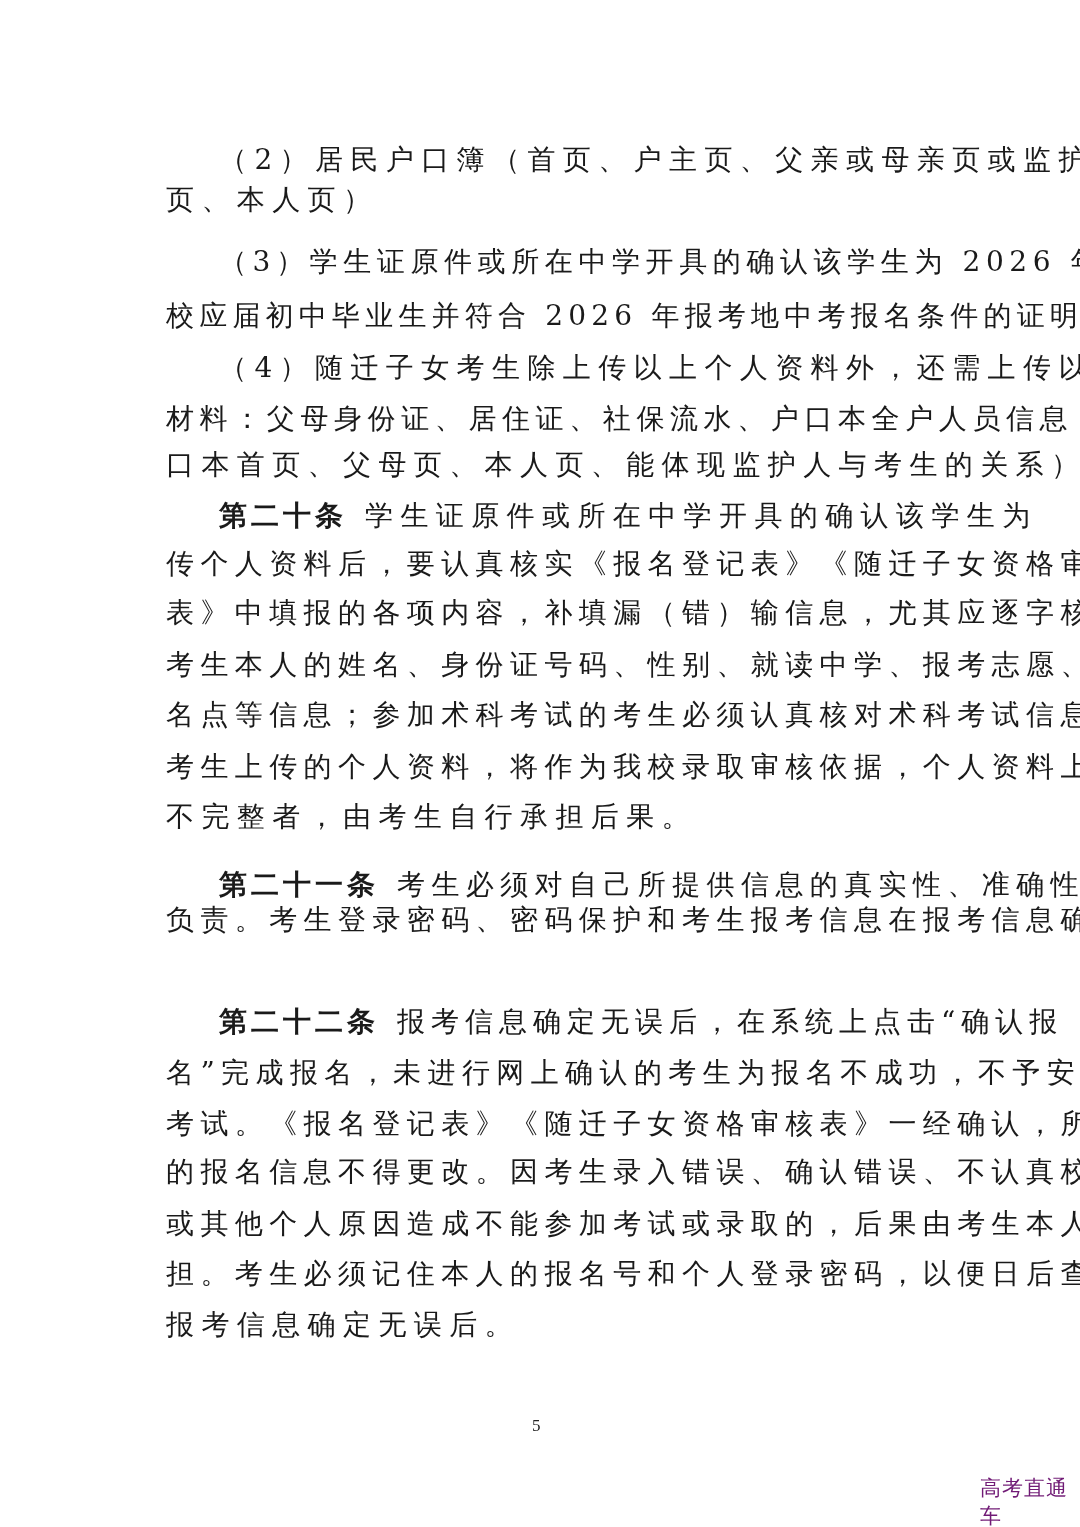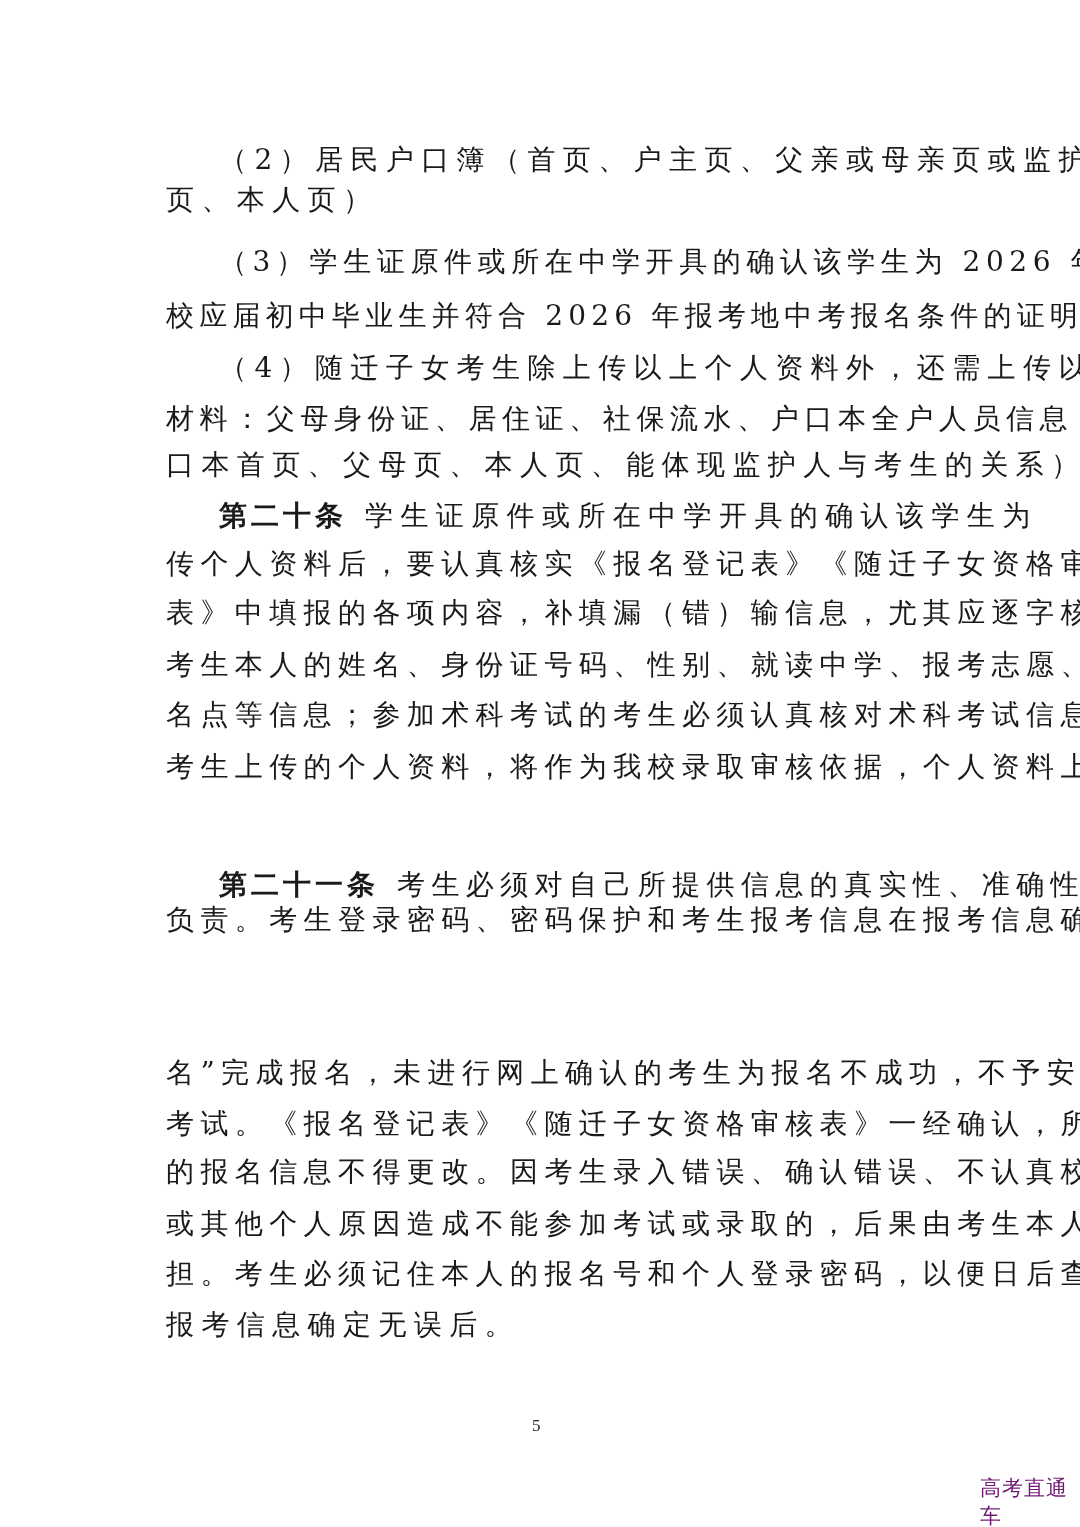--- a/index.html
+++ b/index.html
@@ -40,24 +40,26 @@
   <div class="line indent" style="top:348px"><span>（4）随迁子女考生除上传以上个人资料外，还需上传以下</span></div>
   <div class="line" style="top:399px; letter-spacing:5.6px"><span>材料：父母身份证、居住证、社保流水、户口本全户人员信息（户</span></div>
   <div class="line" style="top:445px"><span>口本首页、父母页、本人页、能体现监护人与考生的关系）。</span></div>
 
   <div class="line indent" style="top:496px"><span class="bold">第二十条</span><span style="display:inline-block;width:18px"></span><span>学生证原件或所在中学开具的确认该学生为</span></div>
   <div class="line" style="top:544px; letter-spacing:6.4px"><span>传个人资料后，要认真核实《报名登记表》《随迁子女资格审核</span></div>
   <div class="line" style="top:593px; letter-spacing:6.4px"><span>表》中填报的各项内容，补填漏（错）输信息，尤其应逐字核实</span></div>
   <div class="line" style="top:645px; letter-spacing:6.4px"><span>考生本人的姓名、身份证号码、性别、就读中学、报考志愿、报</span></div>
   <div class="line" style="top:695px; letter-spacing:6.4px"><span>名点等信息；参加术科考试的考生必须认真核对术科考试信息。</span></div>
   <div class="line" style="top:747px; letter-spacing:6.4px"><span>考生上传的个人资料，将作为我校录取审核依据，个人资料上传</span></div>
+  <div class="line" style="top:797px"><span>不完整者，由考生自行承担后果。</span></div>
 
   <div class="line indent" style="top:865px; letter-spacing:6.4px"><span class="bold">第二十一条</span><span style="display:inline-block;width:18px"></span><span>考生必须对自己所提供信息的真实性、准确性</span></div>
   <div class="line" style="top:900px; letter-spacing:6.4px"><span>负责。考生登录密码、密码保护和考生报考信息在报考信息确认</span></div>
 
+  <div class="line indent" style="top:1002px; letter-spacing:6px"><span class="bold">第二十二条</span><span style="display:inline-block;width:18px"></span><span>报考信息确定无误后，在系统上点击“确认报</span></div>
   <div class="line" style="top:1053px; letter-spacing:6.4px"><span>名”完成报名，未进行网上确认的考生为报名不成功，不予安排</span></div>
   <div class="line" style="top:1104px; letter-spacing:6.4px"><span>考试。《报名登记表》《随迁子女资格审核表》一经确认，所有</span></div>
   <div class="line" style="top:1152px; letter-spacing:6.4px"><span>的报名信息不得更改。因考生录入错误、确认错误、不认真校对</span></div>
   <div class="line" style="top:1204px; letter-spacing:6.4px"><span>或其他个人原因造成不能参加考试或录取的，后果由考生本人承</span></div>
   <div class="line" style="top:1254px; letter-spacing:6.4px"><span>担。考生必须记住本人的报名号和个人登录密码，以便日后查询</span></div>
   <div class="line" style="top:1305px"><span>报考信息确定无误后。</span></div>
 
   <div class="page-number">5</div>
   <div class="watermark">高考直通车</div>
 </div>

